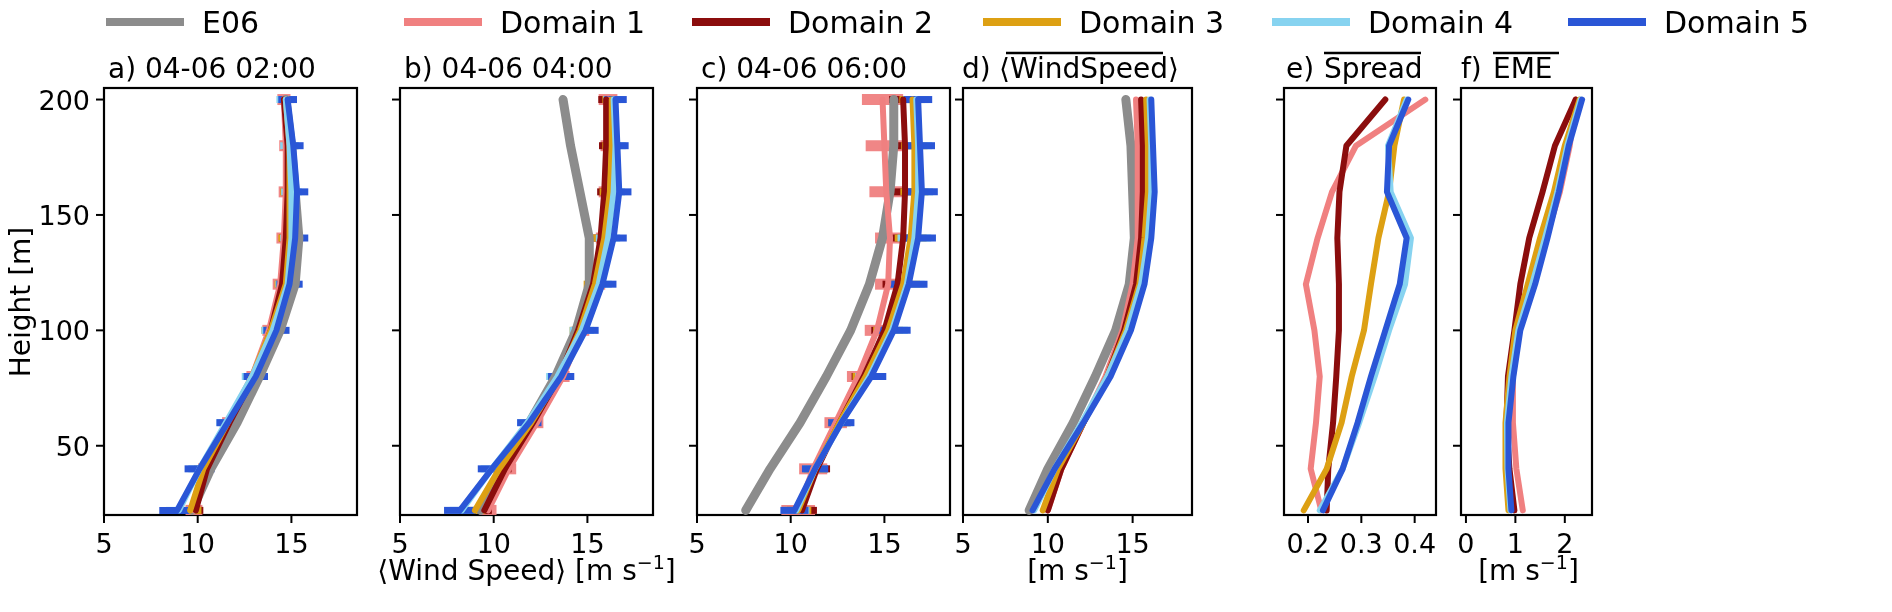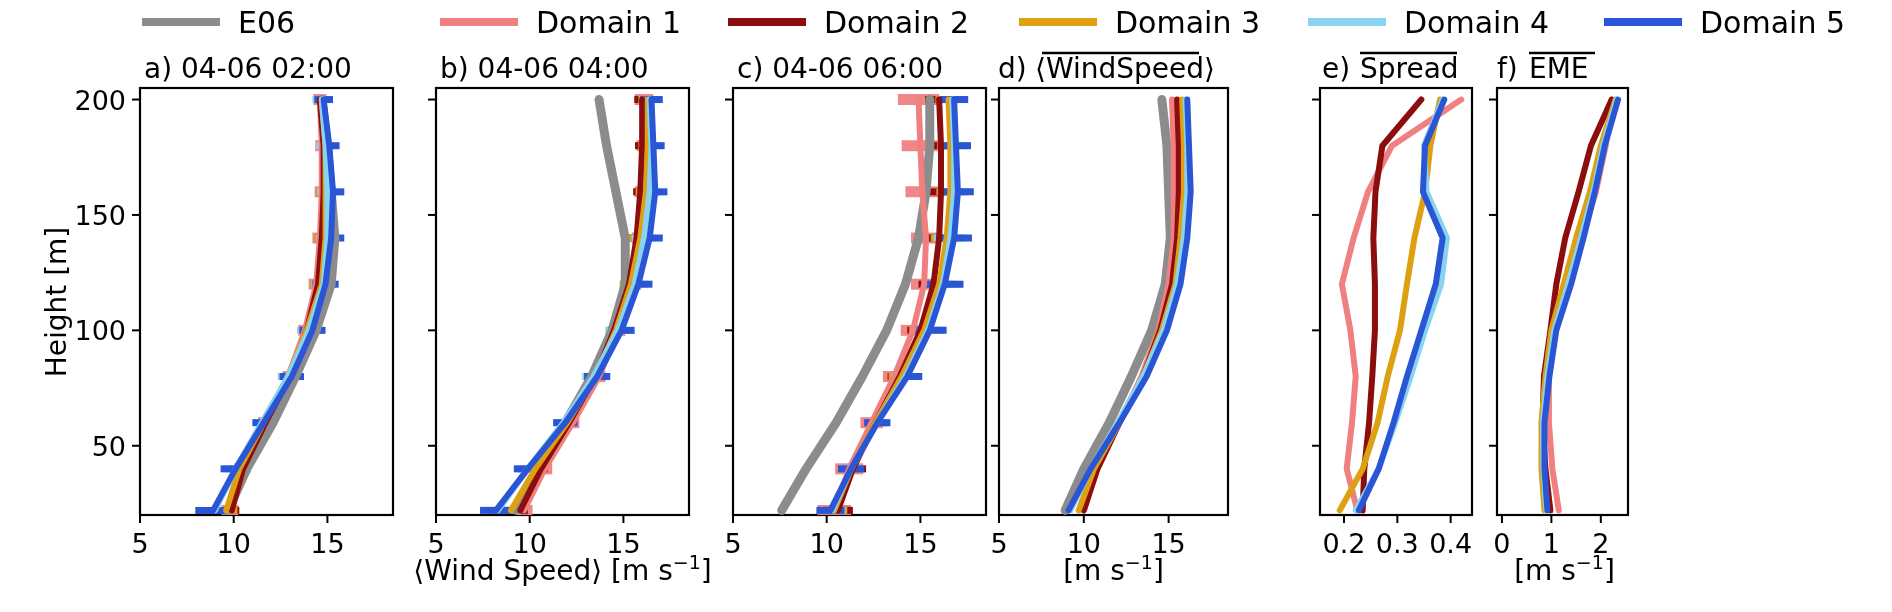--- a/index.html
+++ b/index.html
@@ -1,17 +1,17 @@
 <!DOCTYPE html>
 <html><head>
 <meta charset="utf-8">
 <style>
   html,body{margin:0;padding:0;background:#ffffff;}
   body{width:1892px;height:612px;font-family:"DejaVu Sans",sans-serif;color:#000;overflow:hidden;}
-  #fig{position:relative;width:1624px;height:612px;padding-left:36px;}
+  #fig{position:relative;width:1624px;height:612px;}
   svg{display:block;}
   text{font-family:"DejaVu Sans",sans-serif;fill:#000;}
   .legend-label{font-size:30px;}
   .panel-title{font-size:28px;}
   .tick-label{font-size:27px;}
   .axis-label{font-size:28px;}
   .ylabel{font-size:28px;}
   .tick{stroke:#000;stroke-width:2;}
   .series{fill:none;stroke-linecap:round;stroke-linejoin:round;}
   .errbar{stroke-linecap:butt;}

